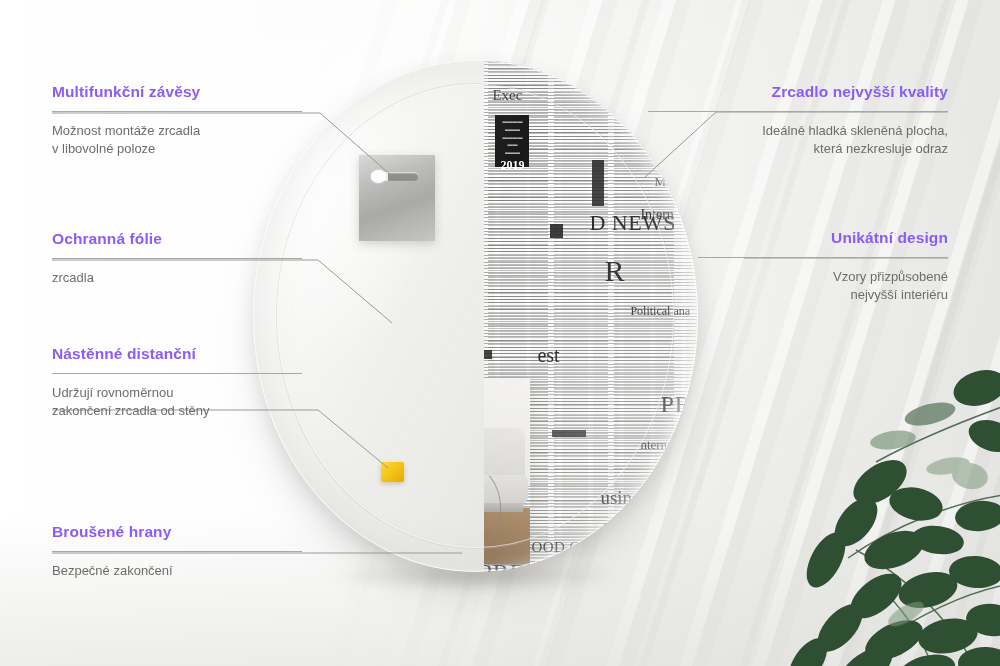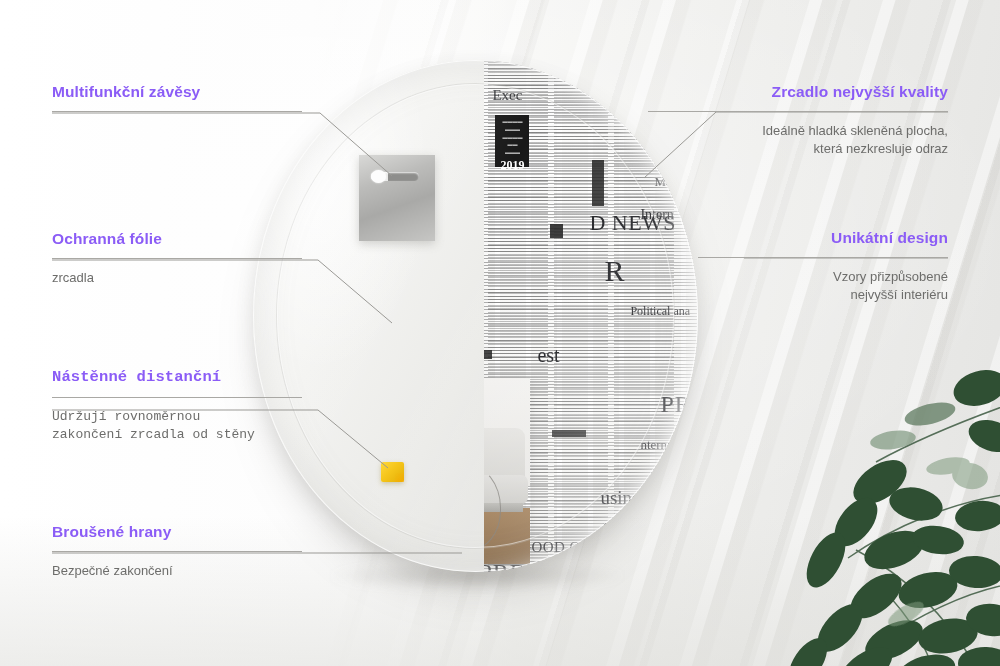--- a/index.html
+++ b/index.html
@@ -240,31 +240,35 @@
       <path d="M52 410 L318 410 L388 468"></path>
       <path d="M52 553 L462 553"></path>
       <path d="M948 112 L716 112 L644 178"></path>
       <path d="M948 258 L744 258"></path>
     </g>
   </svg>
 
   <div class="callout left" style="left:52px;top:82px;width:250px;">
     <div class="c-title">Multifunkční závěsy</div>
     <div class="c-rule"></div>
+    <div class="c-desc">
+      <div>Možnost montáže zrcadla</div>
+      <div>v libovolné poloze</div>
+    </div>
   </div>
 
   <div class="callout left" style="left:52px;top:229px;width:250px;">
     <div class="c-title">Ochranná fólie</div>
     <div class="c-rule"></div>
     <div class="c-desc">
       <div>zrcadla</div>
     </div>
   </div>
 
-  <div class="callout left" style="left:52px;top:368px;width:250px;font-family:Liberation Mono, monospace;">
+  <div class="callout left" style="left:52px;top:344px;width:250px;">
     <div class="c-title">
       <div>Nástěnné distanční</div>
     </div>
     <div class="c-rule"></div>
     <div class="c-desc">
       <div>Udržují rovnoměrnou</div>
       <div>zakončení zrcadla od stěny</div>
     </div>
   </div>
 

